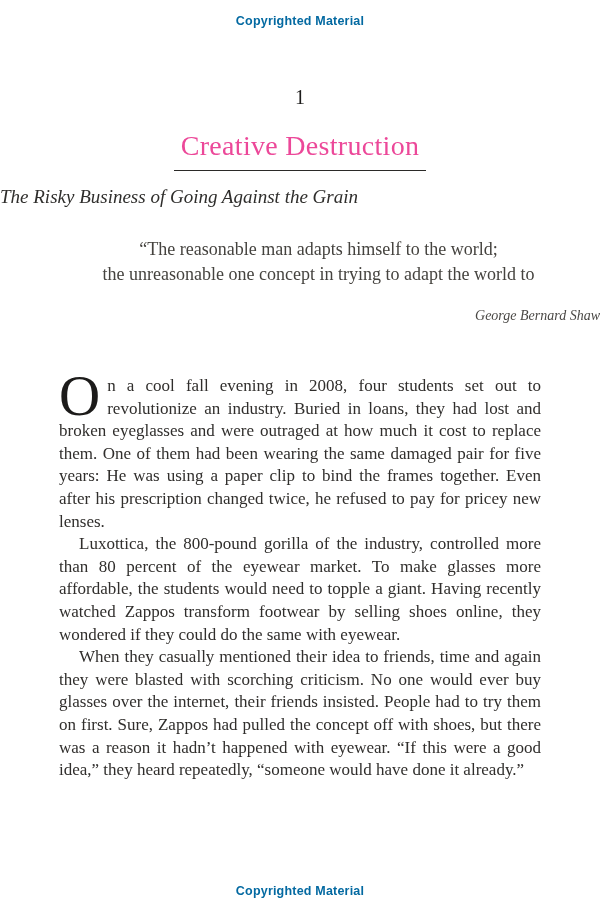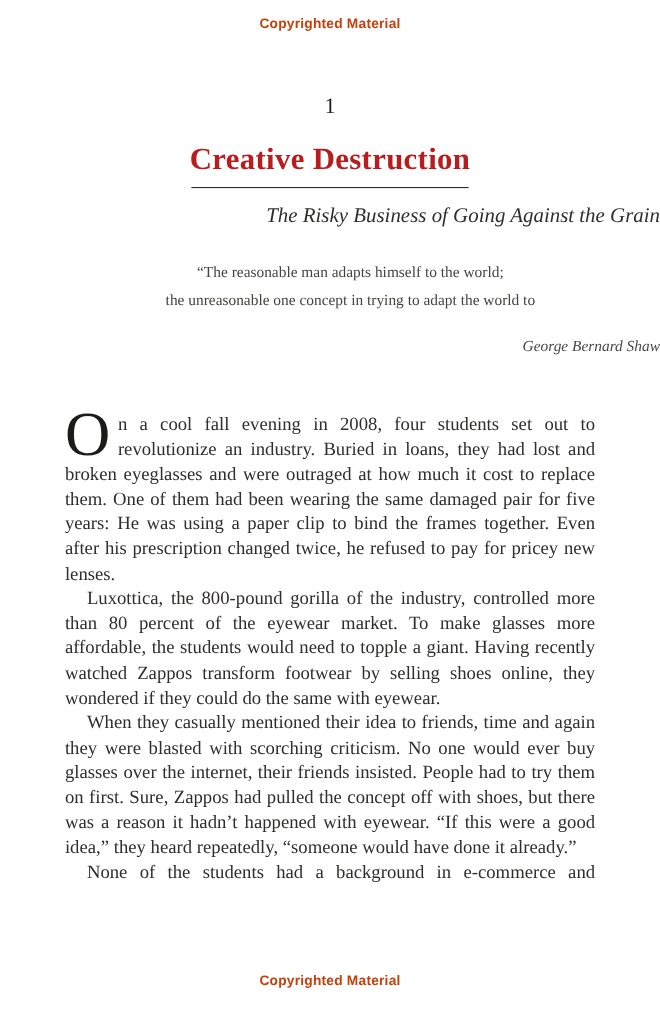--- a/index.html
+++ b/index.html
@@ -11,21 +11,21 @@
     background: #ffffff;
     overflow: hidden;
     font-family: "Liberation Serif", serif;
     color: #2e2c2a;
   }
   .copyright-banner {
     font-family: "Liberation Sans", sans-serif;
     font-weight: bold;
     font-size: 12.5px;
     line-height: 14px;
-    color: #c2410c;
+    color: #0369a1;
     text-align: center;
     letter-spacing: 0.2px;
   }
   .copyright-banner.top { padding-top: 14px; }
   .copyright-banner.bottom {
     position: absolute;
     bottom: 23px;
     left: 0;
     width: 100%;
   }
@@ -34,44 +34,44 @@
     text-align: center;
     font-size: 20px;
     line-height: 23px;
     color: #1d1c1b;
   }
   .chapter-title {
     margin: 20px 0 0 0;
     text-align: center;
     font-size: 28px;
     line-height: 34px;
-    font-weight: bold;
+    font-weight: normal;
     letter-spacing: 0.3px;
-    color: #b91c1c;
+    color: #ec4899;
   }
   .title-rule {
     width: 252px;
     height: 0;
     border: none;
     border-top: 1.5px solid #2b2a28;
     margin: 7px auto 0 auto;
   }
   .chapter-subtitle {
     margin: 14px 0 0 0;
-    text-align: right;
+    text-align: left;
     font-size: 19px;
     line-height: 24px;
     font-weight: normal;
     font-style: italic;
     color: #2f2e2c;
   }
   .epigraph {
     margin-top: 28px;
     text-align: center;
-    font-size: 14px;
+    font-size: 18px;
     line-height: 24.5px;
     color: #45433f;
     padding-left: 37px;
   }
   .epigraph-attribution {
     margin-top: 21px;
     text-align: right;
     font-style: italic;
     font-size: 14px;
     line-height: 18px;
@@ -117,18 +117,17 @@
     <div>“The reasonable man adapts himself to the world;</div>
     <div>the unreasonable one concept in trying to adapt the world to</div>
   </div>
 
   <div class="epigraph-attribution">George Bernard Shaw</div>
 
   <div class="body-text">
     <p><span class="dropcap">O</span><span>n a cool fall evening in 2008, four students set out to revolutionize an industry. Buried in loans, they had lost and broken eyeglasses and were outraged at how much it cost to replace them. One of them had been wearing the same damaged pair for five years: He was using a paper clip to bind the frames together. Even after his prescription changed twice, he refused to pay for pricey new lenses.</span></p>
     <p class="indent">Luxottica, the 800-pound gorilla of the industry, controlled more than 80 percent of the eyewear market. To make glasses more affordable, the students would need to topple a giant. Having recently watched Zappos transform footwear by selling shoes online, they wondered if they could do the same with eyewear.</p>
     <p class="indent">When they casually mentioned their idea to friends, time and again they were blasted with scorching criticism. No one would ever buy glasses over the internet, their friends insisted. People had to try them on first. Sure, Zappos had pulled the concept off with shoes, but there was a reason it hadn’t happened with eyewear. “If this were a good idea,” they heard repeatedly, “someone would have done it already.”</p>
-    <p class="indent force-justify">None of the students had a background in e-commerce and</p>
   </div>
 
   <div class="copyright-banner bottom">Copyrighted Material</div>
 
 </div>
 
 </body></html>

